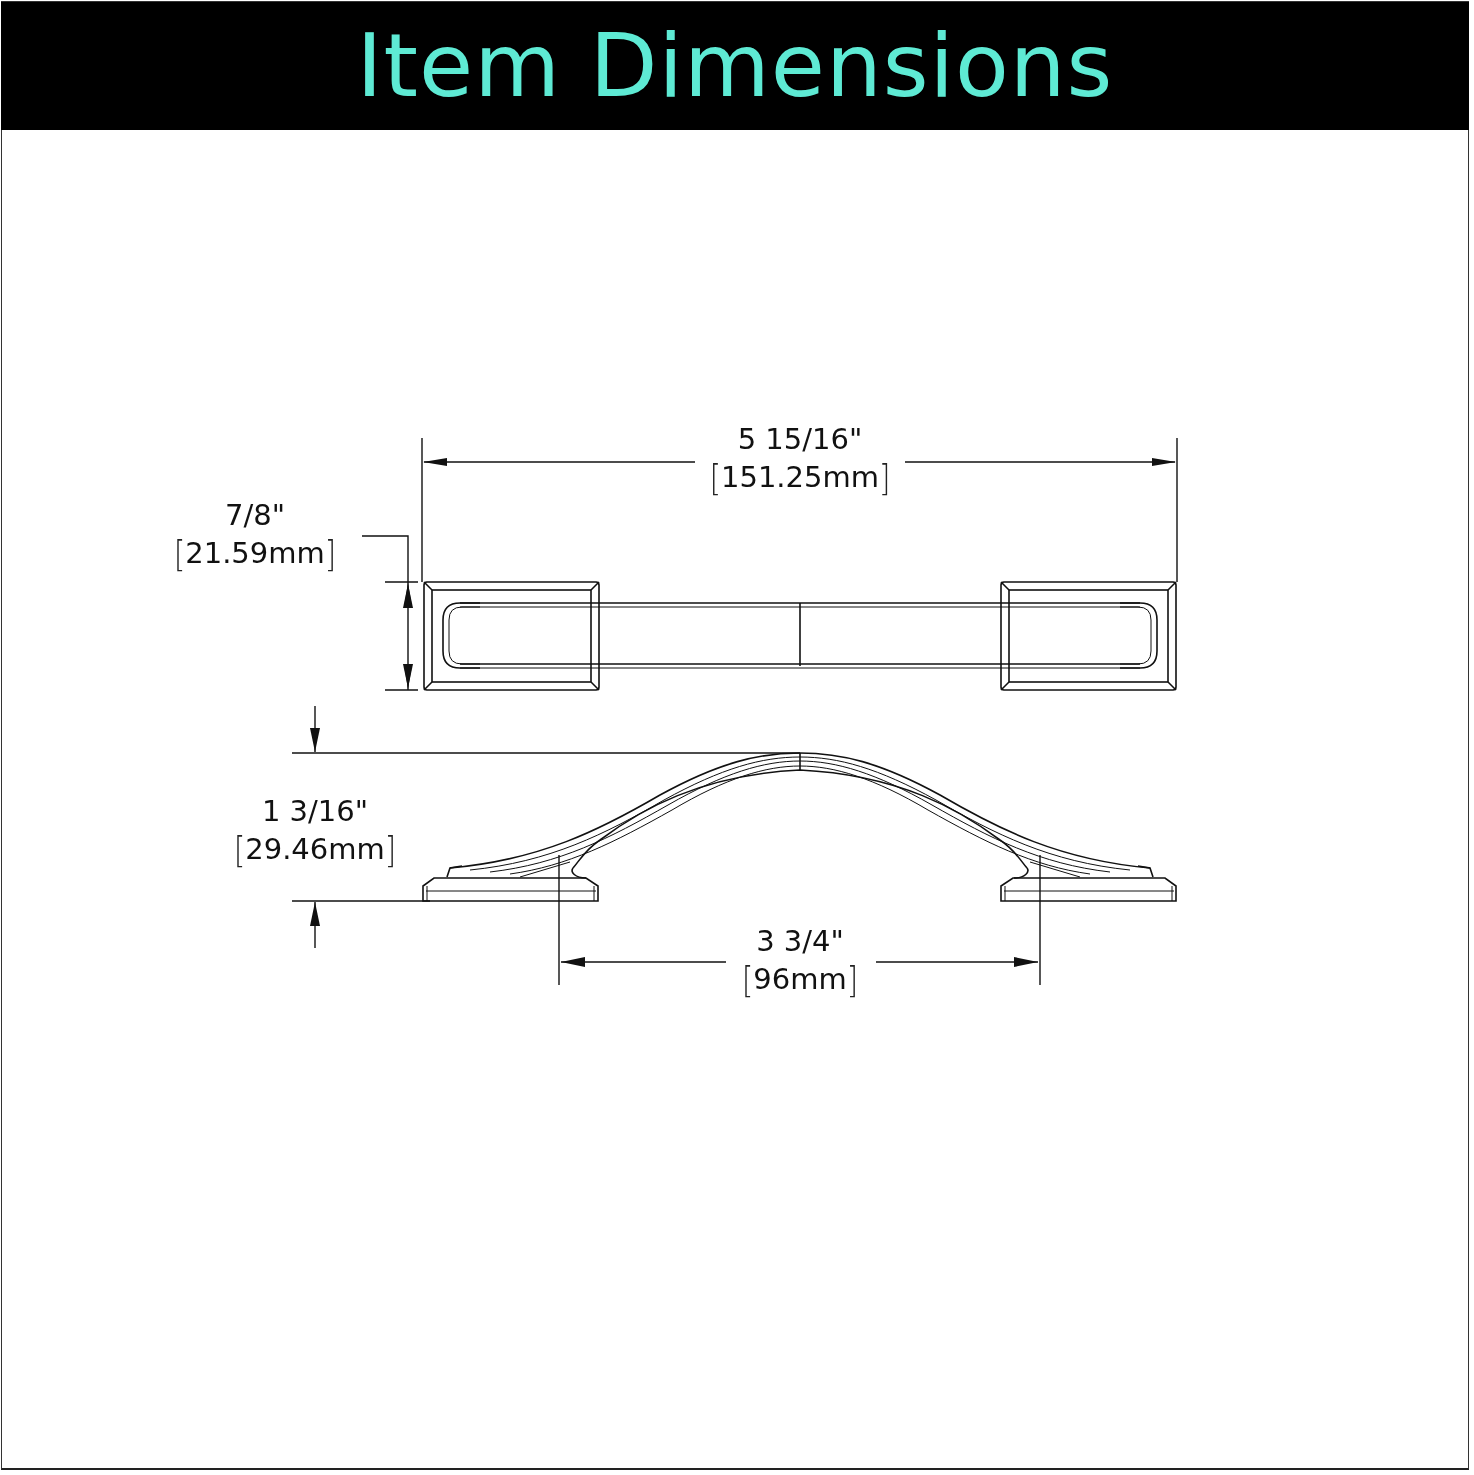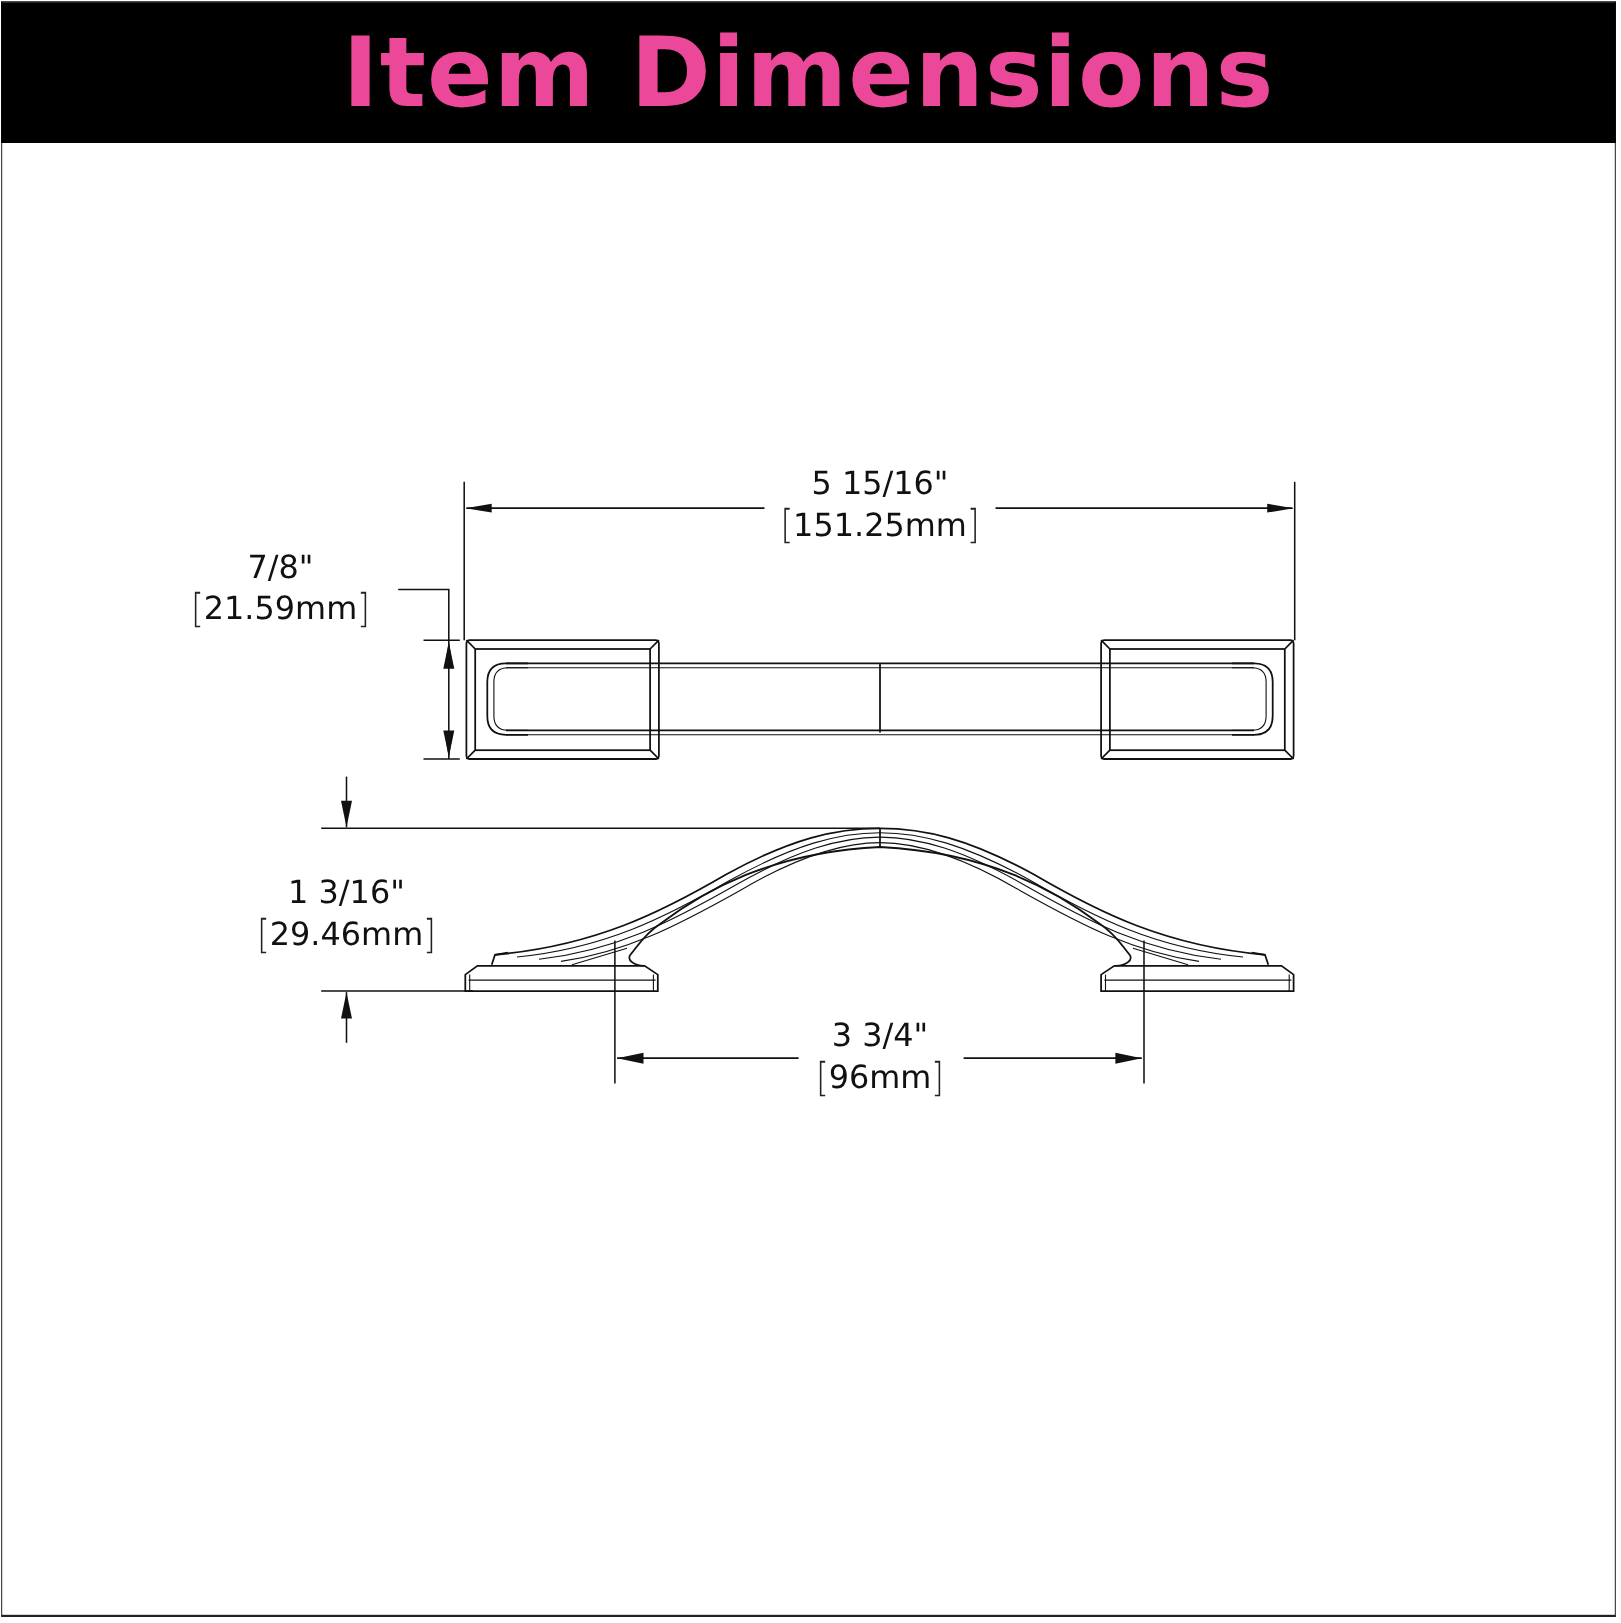--- a/index.html
+++ b/index.html
@@ -2,21 +2,21 @@
 <html><head>
   <meta charset="utf-8">
   <style>
     html, body { margin: 0; padding: 0; background: #ffffff; }
     body { width: 1474px; height: 1475px; position: relative; overflow: hidden;
            font-family: "Liberation Sans", "DejaVu Sans", sans-serif; }
     .frame { position: absolute; left: 1px; top: 1px; width: 1468px; height: 1469px;
              border: 1px solid #333; border-bottom: 2px solid #222; box-sizing: border-box; background:#fff; }
     .header { position: absolute; left: 1px; top: 2px; width: 1468px; height: 128px; background: #000; }
     .title { position: absolute; left: 0; top: 0; width: 100%; height: 128px; line-height: 128px;
-             text-align: center; color: #ec4899; font-size: 88px; font-weight: bold; letter-spacing: 1px;
+             text-align: center; color: #5eead4; font-size: 88px; font-weight: normal; letter-spacing: 1px;
              font-family: "DejaVu Sans", sans-serif; }
     svg.drawing { position: absolute; left: 0; top: 0; }
     .label { position: absolute; font-family: "DejaVu Sans", sans-serif; font-size: 29px; color: #111;
              text-align: center; line-height: 38px; white-space: nowrap; }
     .bracket { display: inline-block; font-weight: 200; transform: scaleY(1.25); color:#222; }
   </style>
 </head>
 <body>
 
 <div class="frame"></div>

